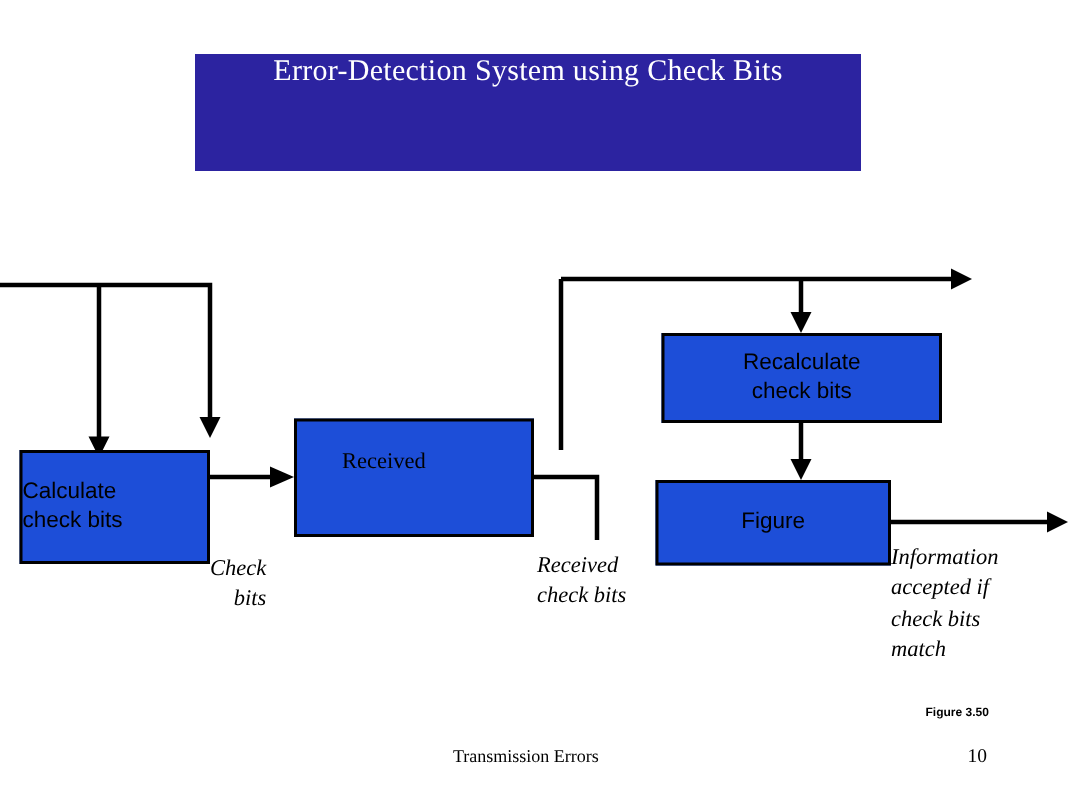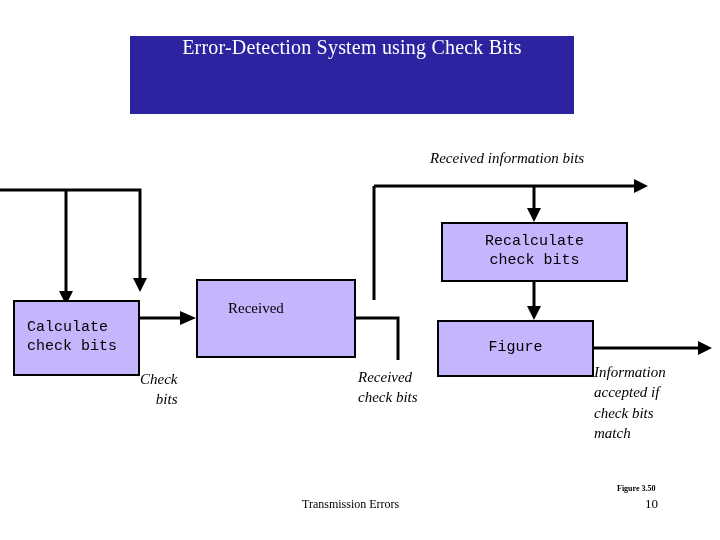--- a/index.html
+++ b/index.html
@@ -18,27 +18,27 @@
     background:#2c23a0;
     display:flex;align-items:flex-start;justify-content:center;
   }
   #title-text{
     color:#ffffff;font-size:20px;font-family:"Liberation Serif", serif;
     letter-spacing:0.2px;
   }
 
   
   .box{
-    position:absolute;border:2px solid #000;background:#c4b5fd;
+    position:absolute;border:2px solid #000;background:#1d4ed8;
     box-sizing:border-box;
-    font-family:Liberation Mono, monospace;
+    font-family:Liberation Sans, sans-serif;
     font-size:15px;color:#000;
     display:flex;align-items:center;
   }
-  .box .inner{padding-left:12px;line-height:1.25;}
+  .box .inner{padding-left:0;line-height:1.25;}
   .box.center .inner{width:100%;text-align:center;padding-left:0;}
 
   #box-calculate{left:13px;top:300px;width:127px;height:76px;}
   #box-channel{left:196px;top:279px;width:160px;height:79px;}
   #box-recalculate{left:441px;top:222px;width:187px;height:60px;}
   #box-compare{left:437px;top:320px;width:157px;height:57px;}
 
   
   .label{
     position:absolute;font-family:"Liberation Serif", serif;
@@ -47,21 +47,21 @@
   .italic{font-style:italic;}
 
   #lbl-information-bits{left:24px;top:157px;font-size:15px;}
   #lbl-received-info-bits{left:430px;top:150px;font-size:15px;}
   #lbl-channel-text{left:228px;top:300px;font-size:15px;}
   #lbl-check-bits{left:140px;top:369px;font-size:15px;text-align:right;line-height:1.35;}
   #lbl-received-check-bits{left:358px;top:367px;font-size:15px;line-height:1.35;}
   #lbl-info-accepted{left:594px;top:362px;font-size:15px;line-height:1.35;}
 
   
-  #fig-caption{position:absolute;left:617px;top:484px;font-size:8px;font-weight:bold;font-family:Liberation Serif, serif;}
+  #fig-caption{position:absolute;left:617px;top:470px;font-size:8px;font-weight:bold;font-family:Liberation Sans, sans-serif;}
   #footer-center{position:absolute;left:302px;top:497px;font-size:12px;font-family:"Liberation Serif", serif;}
   #footer-page{position:absolute;left:645px;top:496px;font-size:13px;font-family:"Liberation Serif", serif;}
 
   svg.lines{position:absolute;left:0;top:0;width:720px;height:540px;pointer-events:none;}
 </style>
 </head>
 <body>
 
 <div class="stage">
 
@@ -120,21 +120,20 @@
 
   <div class="box center" id="box-recalculate">
     <div class="inner" style="white-space:pre-line;">Recalculate
 check bits</div>
   </div>
 
   <div class="box center" id="box-compare">
     <div class="inner">Figure</div>
   </div>
 
-  <div class="label italic" id="lbl-received-info-bits">Received information bits</div>
   <div class="label" id="lbl-channel-text">Received</div>
   <div class="label italic" id="lbl-check-bits">Check
 bits</div>
   <div class="label italic" id="lbl-received-check-bits">Received
 check bits</div>
   <div class="label italic" id="lbl-info-accepted">Information
 accepted if
 check bits
 match</div>
 

